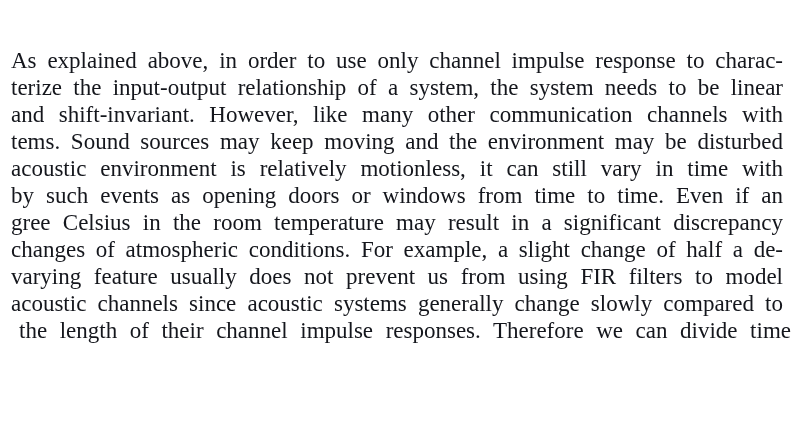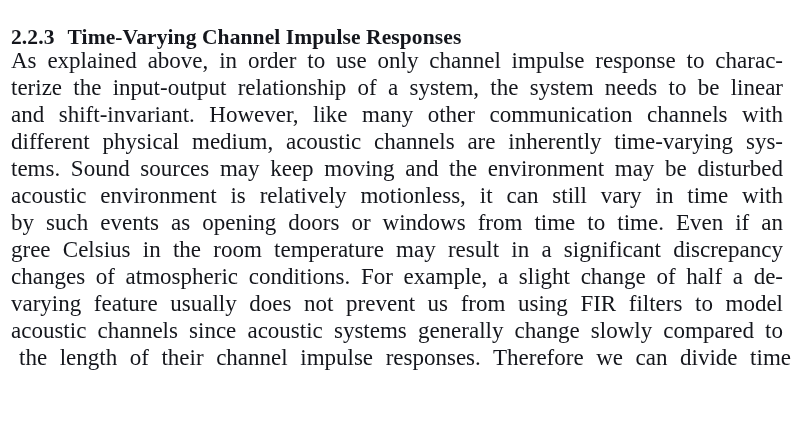--- a/index.html
+++ b/index.html
@@ -70,29 +70,25 @@
   .tline.flush-left {
     text-align-last: justify;
     margin-left: 8px;
   }
 </style>
 </head>
 <body>
 
 <div class="page">
 
-  <h3 class="section-heading">
-    <span class="sec-number">2.2.3</span><span class="sec-title">Time-Varying Channel Impulse Responses</span>
-  </h3>
 
   <div class="body-block">
     <span class="tline">As explained above, in order to use only channel impulse response to charac-</span>
     <span class="tline">terize the input-output relationship of a system, the system needs to be linear</span>
     <span class="tline">and shift-invariant. However, like many other communication channels with</span>
-    <span class="tline">different physical medium, acoustic channels are inherently time-varying sys-</span>
     <span class="tline">tems. Sound sources may keep moving and the environment may be disturbed</span>
     <span class="tline">acoustic environment is relatively motionless, it can still vary in time with</span>
     <span class="tline">by such events as opening doors or windows from time to time. Even if an</span>
     <span class="tline">gree Celsius in the room temperature may result in a significant discrepancy</span>
     <span class="tline">changes of atmospheric conditions. For example, a slight change of half a de-</span>
     <span class="tline">varying feature usually does not prevent us from using FIR filters to model</span>
     <span class="tline">acoustic channels since acoustic systems generally change slowly compared to</span>
     <span class="tline flush-left">the length of their channel impulse responses. Therefore we can divide time</span>
   </div>
 

